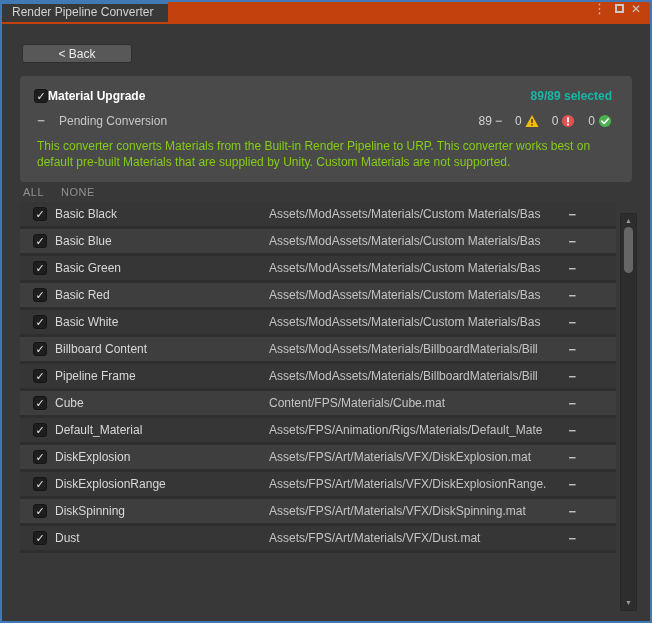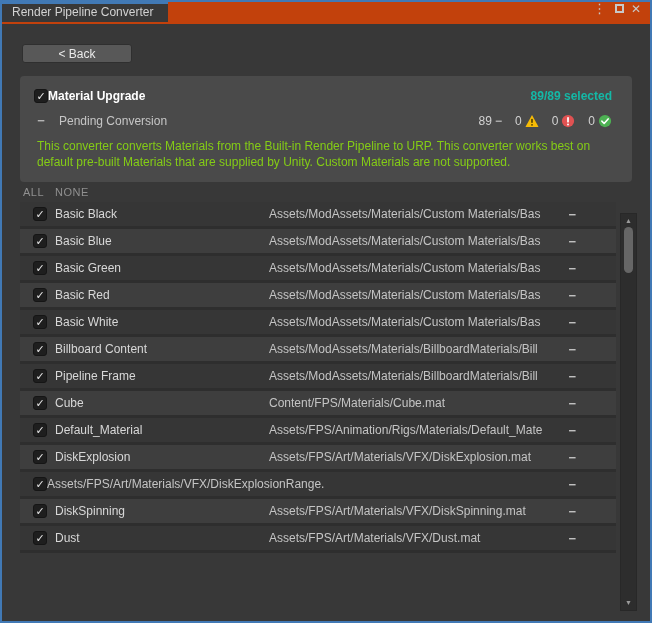--- a/index.html
+++ b/index.html
@@ -39,21 +39,21 @@
   .pending-label { margin-left:11px; color:#c6c6c6; font-size:12px; }
   .counts { margin-left:auto; display:flex; align-items:center; gap:4px;
     color:#d2d2d2; font-size:12px; }
   .counts .grp { display:flex; align-items:center; gap:3px; margin-left:9px; }
   .counts svg { display:block; }
   .pending-dash { color:#b4b4b4; font-weight:700; }
   .description { margin-top:10px; margin-left:3px; color:#84cc16; font-size:12px;
     line-height:16px; max-width:582px; }
 
   
-  .list-controls { margin:4px 0 0 21px; display:flex; gap:11px; }
+  .list-controls { margin:4px 0 0 21px; display:flex; gap:17px; }
   .list-controls span { color:#909090; font-size:11px; letter-spacing:0.5px; }
 
   
   .list { margin:4px 34px 0 18px; }
   .row { height:27px; border-bottom:3px solid #2e2e2e; display:flex;
     align-items:center; padding:0 14px 0 13px; }
   .row-even { background:#363636; }
   .row-odd  { background:#3e3e3e; }
   .row .chk { width:14px; height:14px; }
   .row-name { margin-left:8px; width:214px; color:#d8d8d8; font-size:12px;
@@ -199,20 +199,21 @@
       <span class="row-status">−</span>
     </div>
       <div class="row row-odd">
       <span class="chk">✓</span>
       <span class="row-name">DiskExplosion</span>
       <span class="row-path">Assets/FPS/Art/Materials/VFX/DiskExplosion.mat</span>
       <span class="row-status">−</span>
     </div>
       <div class="row row-even">
       <span class="chk">✓</span>
+      <span class="row-name">DiskExplosionRange</span>
       <span class="row-path">Assets/FPS/Art/Materials/VFX/DiskExplosionRange.</span>
       <span class="row-status">−</span>
     </div>
       <div class="row row-odd">
       <span class="chk">✓</span>
       <span class="row-name">DiskSpinning</span>
       <span class="row-path">Assets/FPS/Art/Materials/VFX/DiskSpinning.mat</span>
       <span class="row-status">−</span>
     </div>
       <div class="row row-even">

